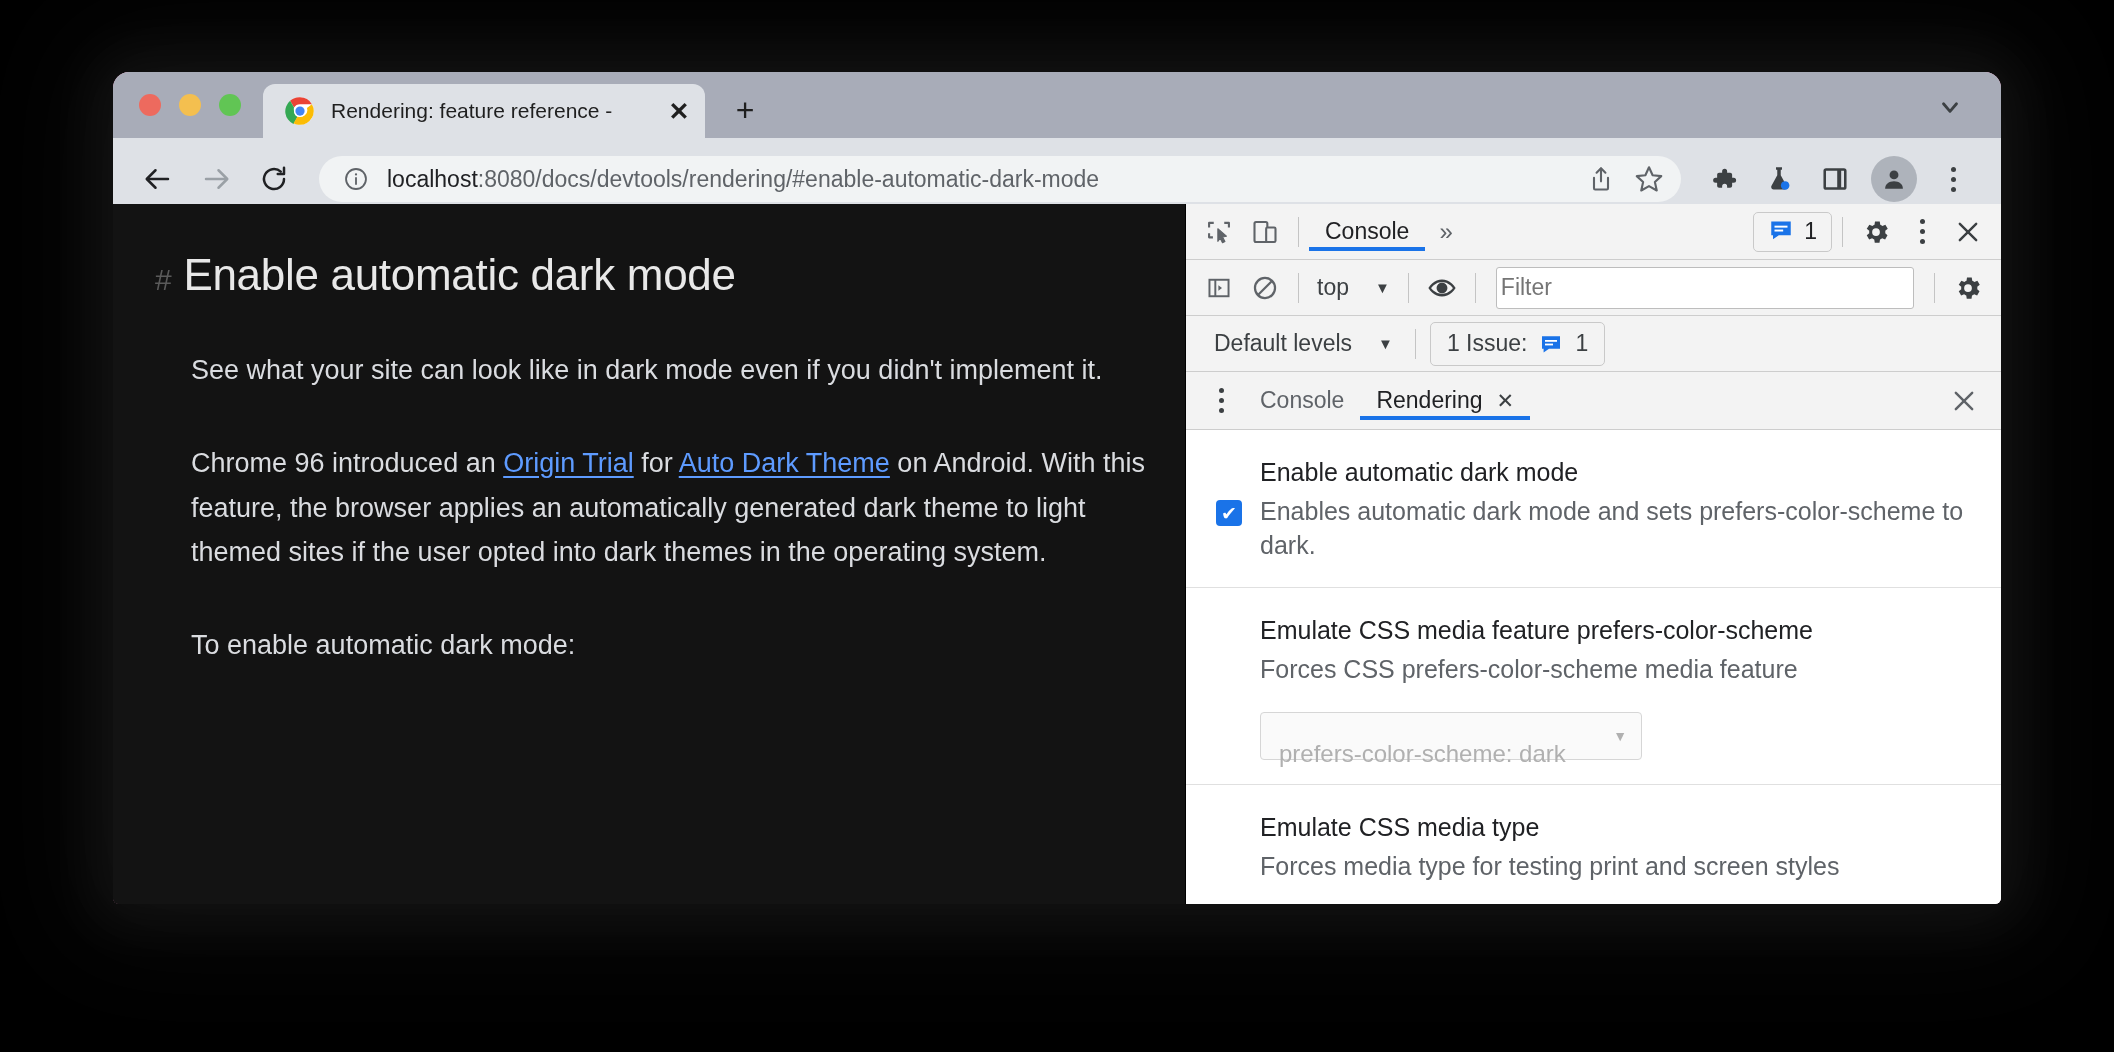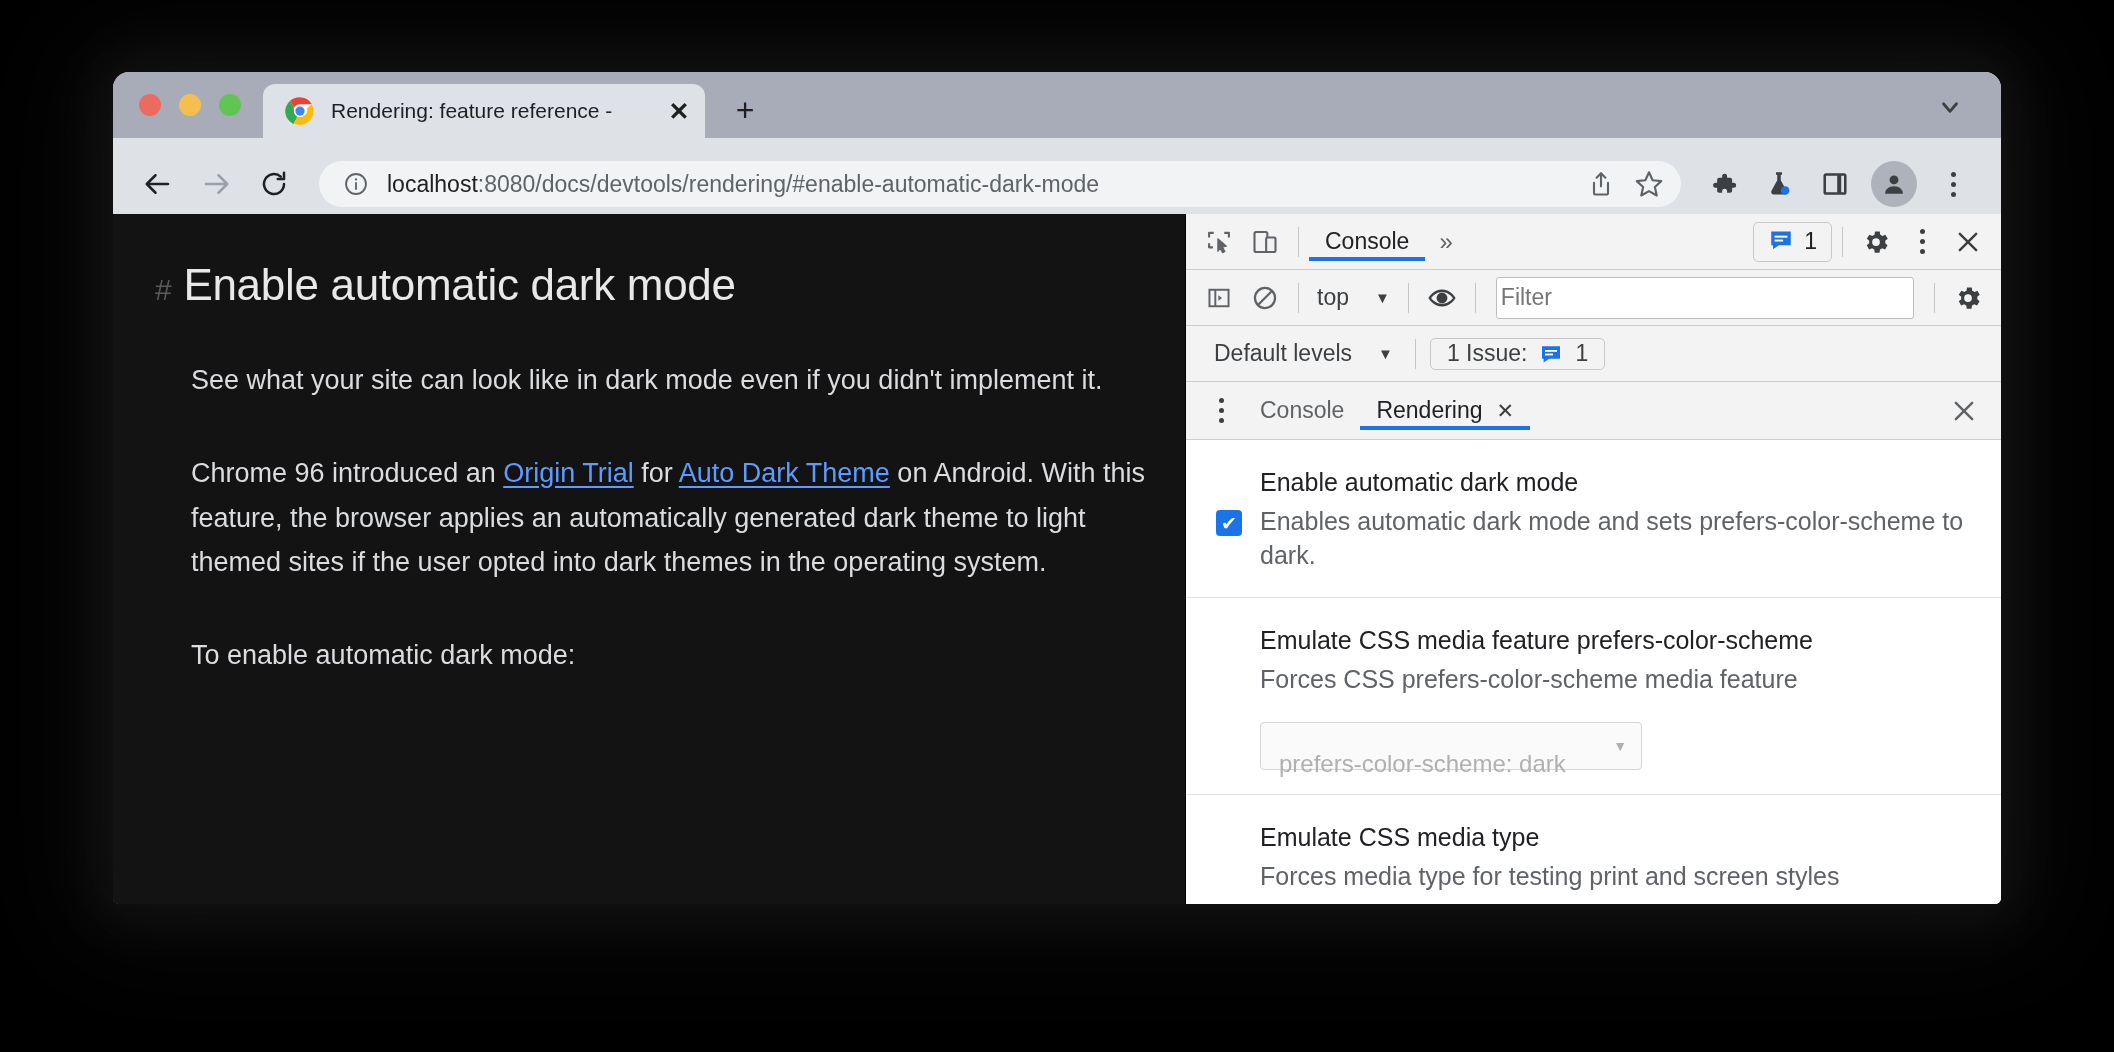--- a/index.html
+++ b/index.html
@@ -82,21 +82,21 @@
   }
   #tab-search-button {
     position: absolute;
     right: 28px; bottom: 8px;
     width: 46px; height: 46px;
     display: flex; align-items: center; justify-content: center;
   }
 
   
   #omnibox-toolbar {
-    height: 76px;
+    height: 66px;
     background: #dee1e6;
     display: flex;
     align-items: center;
     padding: 16px 22px 0 18px;
     gap: 4px;
   }
   .nav-btn {
     width: 54px; height: 54px;
     display: flex; align-items: center; justify-content: center;
     border-radius: 50%;
@@ -256,21 +256,21 @@
     height: 56px;
     padding: 0 10px 0 20px;
     border-bottom: 1px solid #cdcdcd;
     gap: 4px;
   }
   #issue-count-chip {
     display: flex; align-items: center; gap: 12px;
     border: 1px solid #c9c9c9;
     border-radius: 5px;
     padding: 4px 16px;
-    height: 32px;
+    height: 44px;
   }
   #issue-count-chip span { font-size: 23px; color: #3c4043; }
 
   #dt-drawer-tabs {
     height: 58px;
     padding: 0 14px 0 12px;
     border-bottom: 1px solid #cdcdcd;
     background: #f3f3f3;
   }
 

